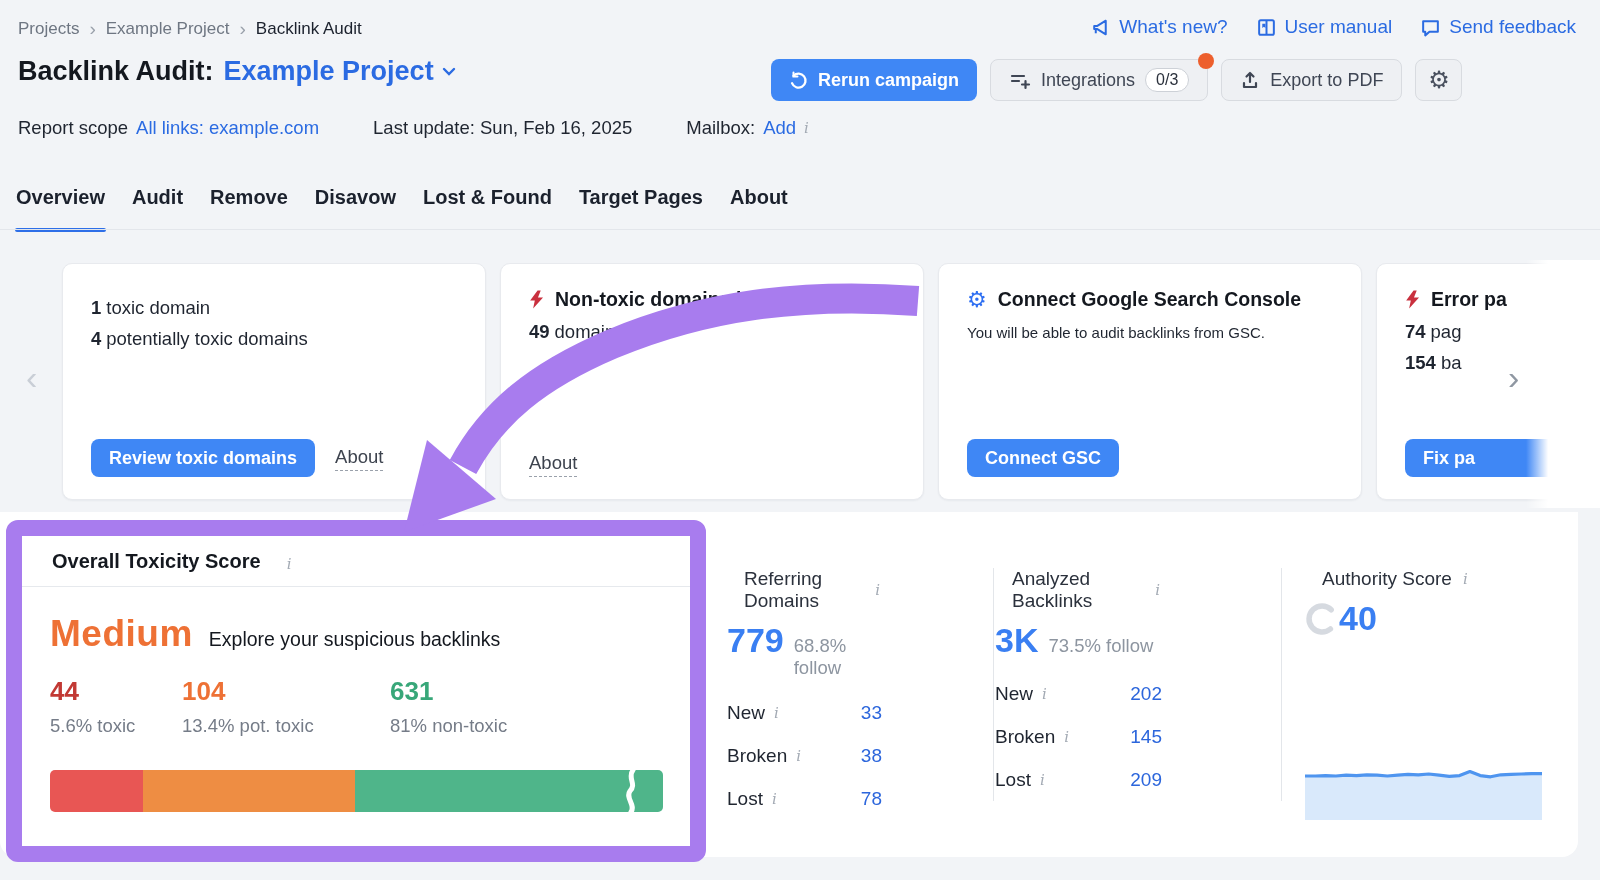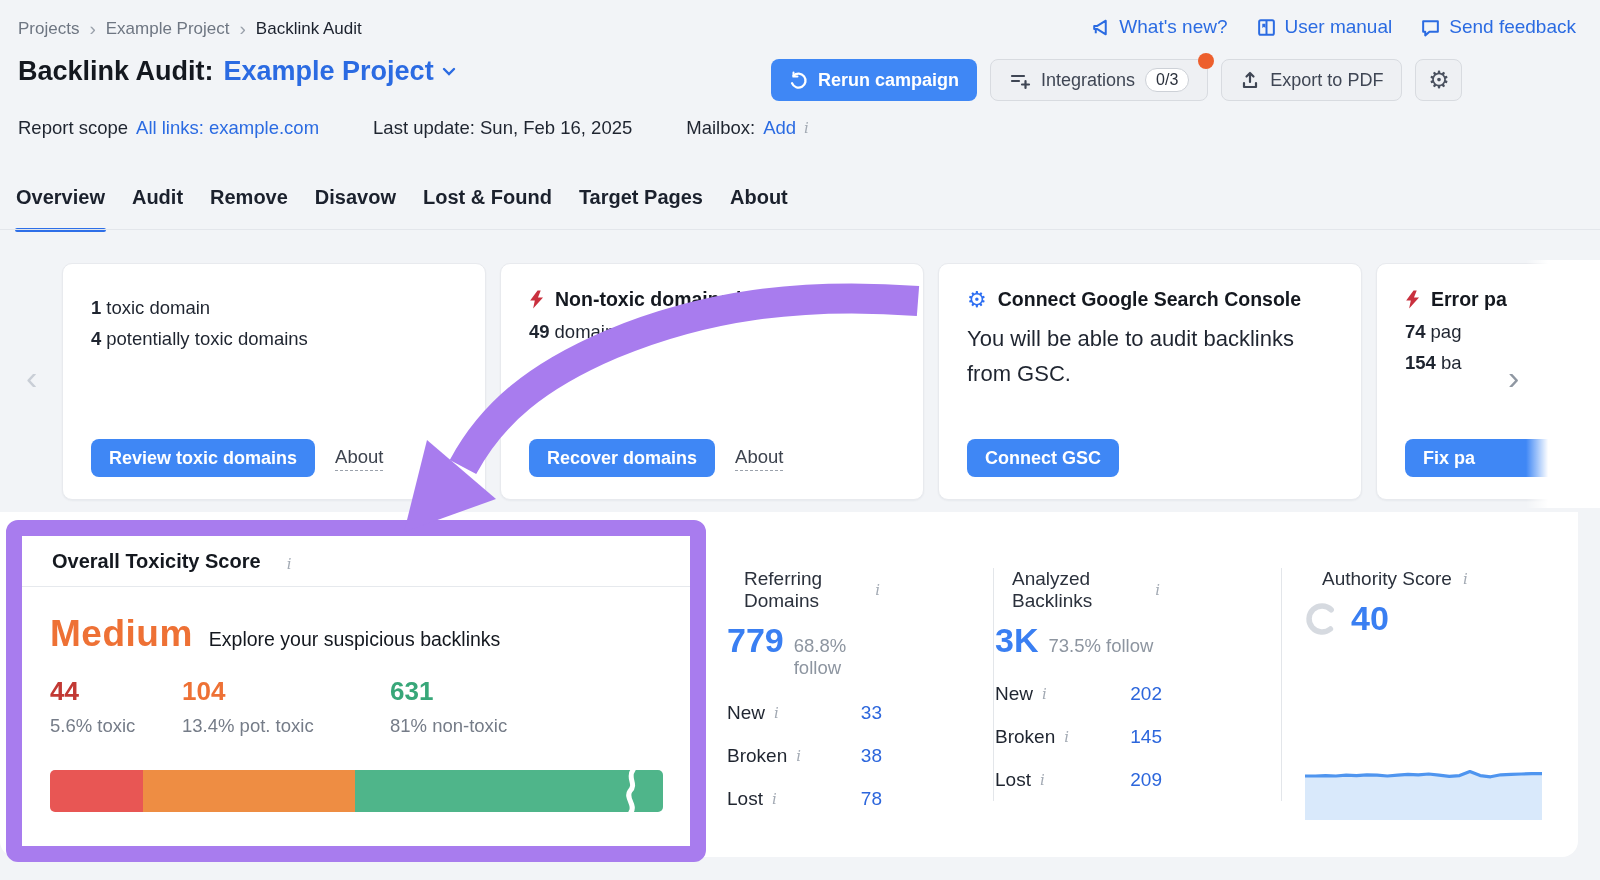--- a/index.html
+++ b/index.html
@@ -37,21 +37,21 @@
   .tab.active::after{content:"";position:absolute;left:-1px;right:-1px;bottom:-9px;height:4px;background:#2e6fe8;border-radius:2px;}
   .tabs-divider{position:absolute;left:0;top:229px;width:1600px;height:1px;background:#e3e6eb;}
   
   .cards{position:absolute;left:62px;top:263px;display:flex;gap:14px;}
   .card{position:relative;width:424px;height:237px;background:#fff;border:1px solid #e8eaee;border-radius:10px;
         box-sizing:border-box;padding:24px 28px;box-shadow:0 1px 2px rgba(20,30,50,.05);}
   .card-head{display:flex;align-items:center;gap:11px;margin-bottom:10px;}
   .card-title{font-size:19.5px;font-weight:700;color:#14181f;}
   .card-line{font-size:18.5px;margin-top:9px;color:#1f2530;}
   .card-line b{margin-right:5px;}
-  .card-desc{font-size:22px;line-height:1.6;color:#1f2530;margin-top:2px;width:330px;}
+  .card-desc{font-size:15px;line-height:1.6;color:#1f2530;margin-top:2px;width:330px;}
   .card-foot{position:absolute;left:28px;right:20px;bottom:22px;display:flex;align-items:center;gap:20px;}
   .btn-card{height:38px;padding:0 18px;font-weight:600;font-size:18px;border-radius:8px;background:#3f87f5;color:#fff;
             display:flex;align-items:center;cursor:pointer;white-space:nowrap;}
   .btn-wide{min-width:150px;}
   .about-link{font-size:18.5px;color:#3d434e;border-bottom:1.5px dashed #9aa1ab;padding-bottom:2px;cursor:pointer;}
   .chev{position:absolute;top:360px;font-size:34px;line-height:1;cursor:pointer;z-index:6;user-select:none;}
   .chev-prev{left:26px;color:#c9ced6;}
   .chev-prev::before{content:"‹";}
   .chev-next{left:1508px;color:#8f97a2;}
   .chev-next::before{content:"›";}
@@ -83,21 +83,21 @@
   .stat-title{display:flex;align-items:center;gap:9px;font-size:19px;color:#2b313c;margin-bottom:9px;margin-left:17px;}
   .stat-big{display:flex;align-items:baseline;gap:10px;}
   .stat-big .big{font-size:34px;font-weight:700;color:#3a7ff2;cursor:pointer;}
   .stat-big .follow{font-size:18.5px;color:#8d95a0;}
   .stat-rows{margin-top:12px;}
   .stat-row{display:flex;align-items:center;height:43px;font-size:19px;color:#1f2530;}
   .stat-row .info{margin-left:7px;}
   .stat-row .val{margin-left:auto;color:#2c66dc;cursor:pointer;}
   .stat-vdiv{position:absolute;top:568px;width:1px;height:233px;background:#e3e6ea;z-index:2;}
   .vd-1{left:993px;} .vd-2{left:1281px;}
-  .as-score{display:flex;align-items:center;gap:12px;margin-top:4px;}
+  .as-score{display:flex;align-items:center;margin-top:4px;}
   .as-score .big{font-size:34px;font-weight:700;color:#3a7ff2;}
   .as-spark{position:absolute;left:0;top:198px;}
   
   .arrow-overlay{position:absolute;left:0;top:0;z-index:12;pointer-events:none;}
   svg{display:block;}
 </style>
 </head>
 <body>
 
 <div class="page">
@@ -226,21 +226,20 @@
       <div class="card-head">
         <span>
           <svg width="15" height="19" viewBox="0 0 14 18">
               <path d="M8 0.5 L1 10 h4.4 L3.8 17.5 L13.2 7.2 H8.4 L11 0.5 Z" fill="#c9303e"></path>
             </svg>
         </span>
         <span class="card-title">Non-toxic domains lost</span>
       </div>
       <div class="card-line"><b>49</b><span>domains lost</span></div>
       <div class="card-foot">
-        <span class="btn-card">Recover domains</span>
         <span class="about-link">About</span>
       </div>
     </div>
 
     <div class="card">
       <div class="card-head">
         <span style="color:#2e6ff2;font-size:22px;line-height:1;">⚙</span>
         <span class="card-title">Connect Google Search Console</span>
       </div>
       <div class="card-desc">You will be able to audit backlinks from GSC.</div>

